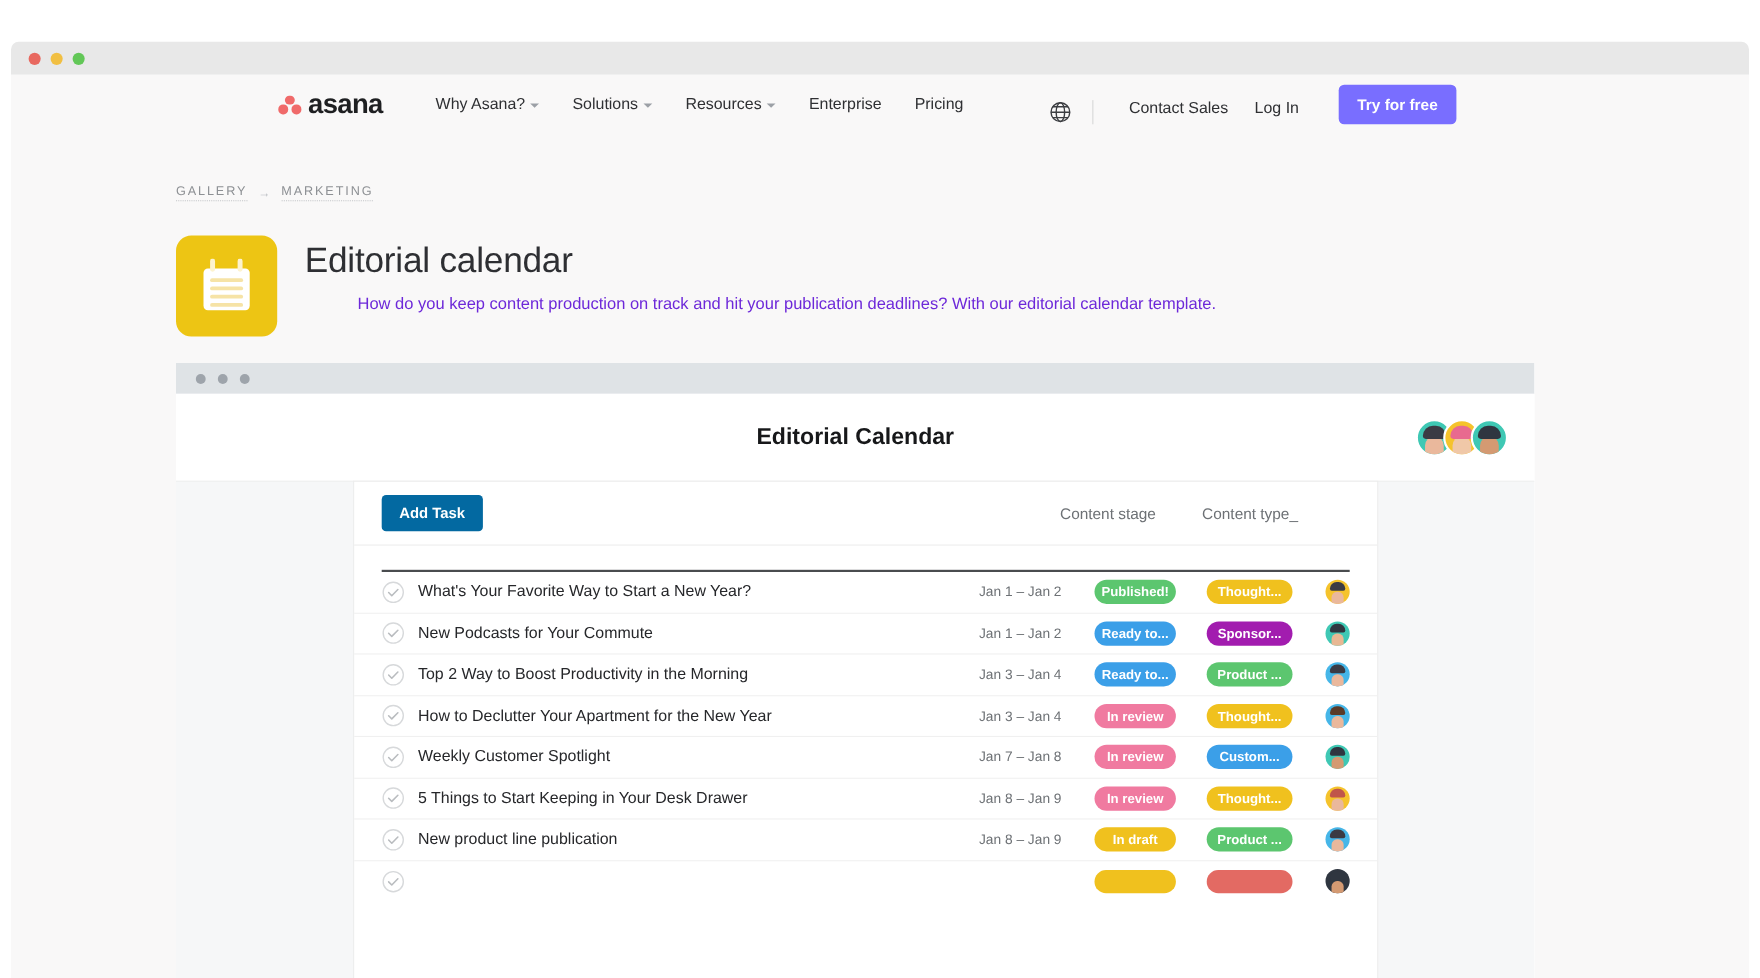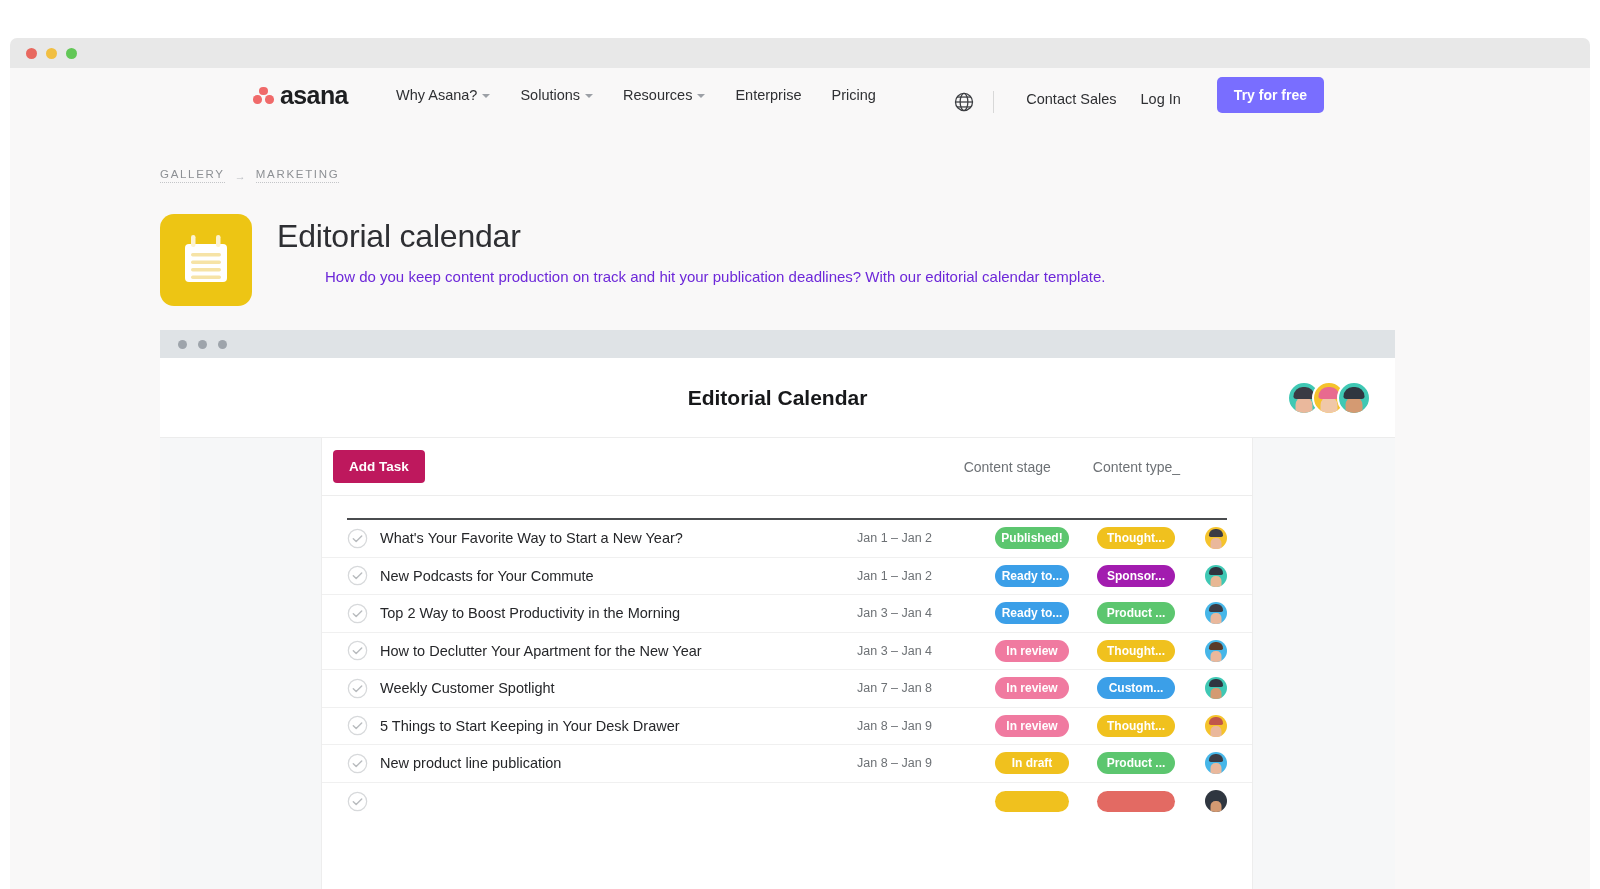--- a/index.html
+++ b/index.html
@@ -139,39 +139,39 @@
   #task-card {
     position: absolute; left: 162px; top: 0; width: 930px; bottom: 0;
     background: #ffffff; box-shadow: 0 0 0 1px #ededed;
   }
 
   #card-toolbar {
     height: 58px; border-bottom: 1px solid #ededed; position: relative;
     display: flex; align-items: center;
   }
   #add-task-btn {
-    margin-left: 11px; background: #be185d; color: #fff; font-size: 13.5px; font-weight: 700;
+    margin-left: 25px; background: #0369a1; color: #fff; font-size: 13.5px; font-weight: 700;
     padding: 9px 16px; border-radius: 4px; border: none; cursor: pointer;
     font-family: "Liberation Sans", sans-serif;
   }
   #col-headers { position: absolute; right: 72px; display: flex; gap: 42px; }
   .col-header { font-size: 14px; color: #6d7175; cursor: pointer; white-space: nowrap; }
 
   #month-block { padding: 22px 25px 0 25px; }
   #month-label { font-size: 20px; color: #2b2c2e; padding-bottom: 9px; }
   #month-rule { height: 2px; background: #4a4c4f; width: 100%; }
 
   .task-row {
     display: flex; align-items: center; height: 37.5px;
     border-bottom: 1px solid #f0f0f0; padding: 0 25px; position: relative;
   }
   .check-icon { width: 21px; height: 21px; flex: 0 0 21px; margin-right: 12px; }
   .task-title { font-size: 14.5px; color: #26272a; flex: 1; white-space: nowrap; }
   .task-date {
-    font-size: 12.5px; color: #6d7175; width: 108px; text-align: left;
+    font-size: 12.5px; color: #6d7175; width: 108px; text-align: right;
     flex: 0 0 108px; white-space: nowrap;
   }
   .tag {
     display: inline-block; color: #ffffff; font-size: 12px; font-weight: 700;
     padding: 4px 0; border-radius: 11px; text-align: center; white-space: nowrap;
     overflow: hidden;
   }
   .tag-stage { width: 74px; margin-left: 30px; flex: 0 0 74px; }
   .tag-type  { width: 78px; margin-left: 28px; flex: 0 0 78px; }
   .row-avatar {

